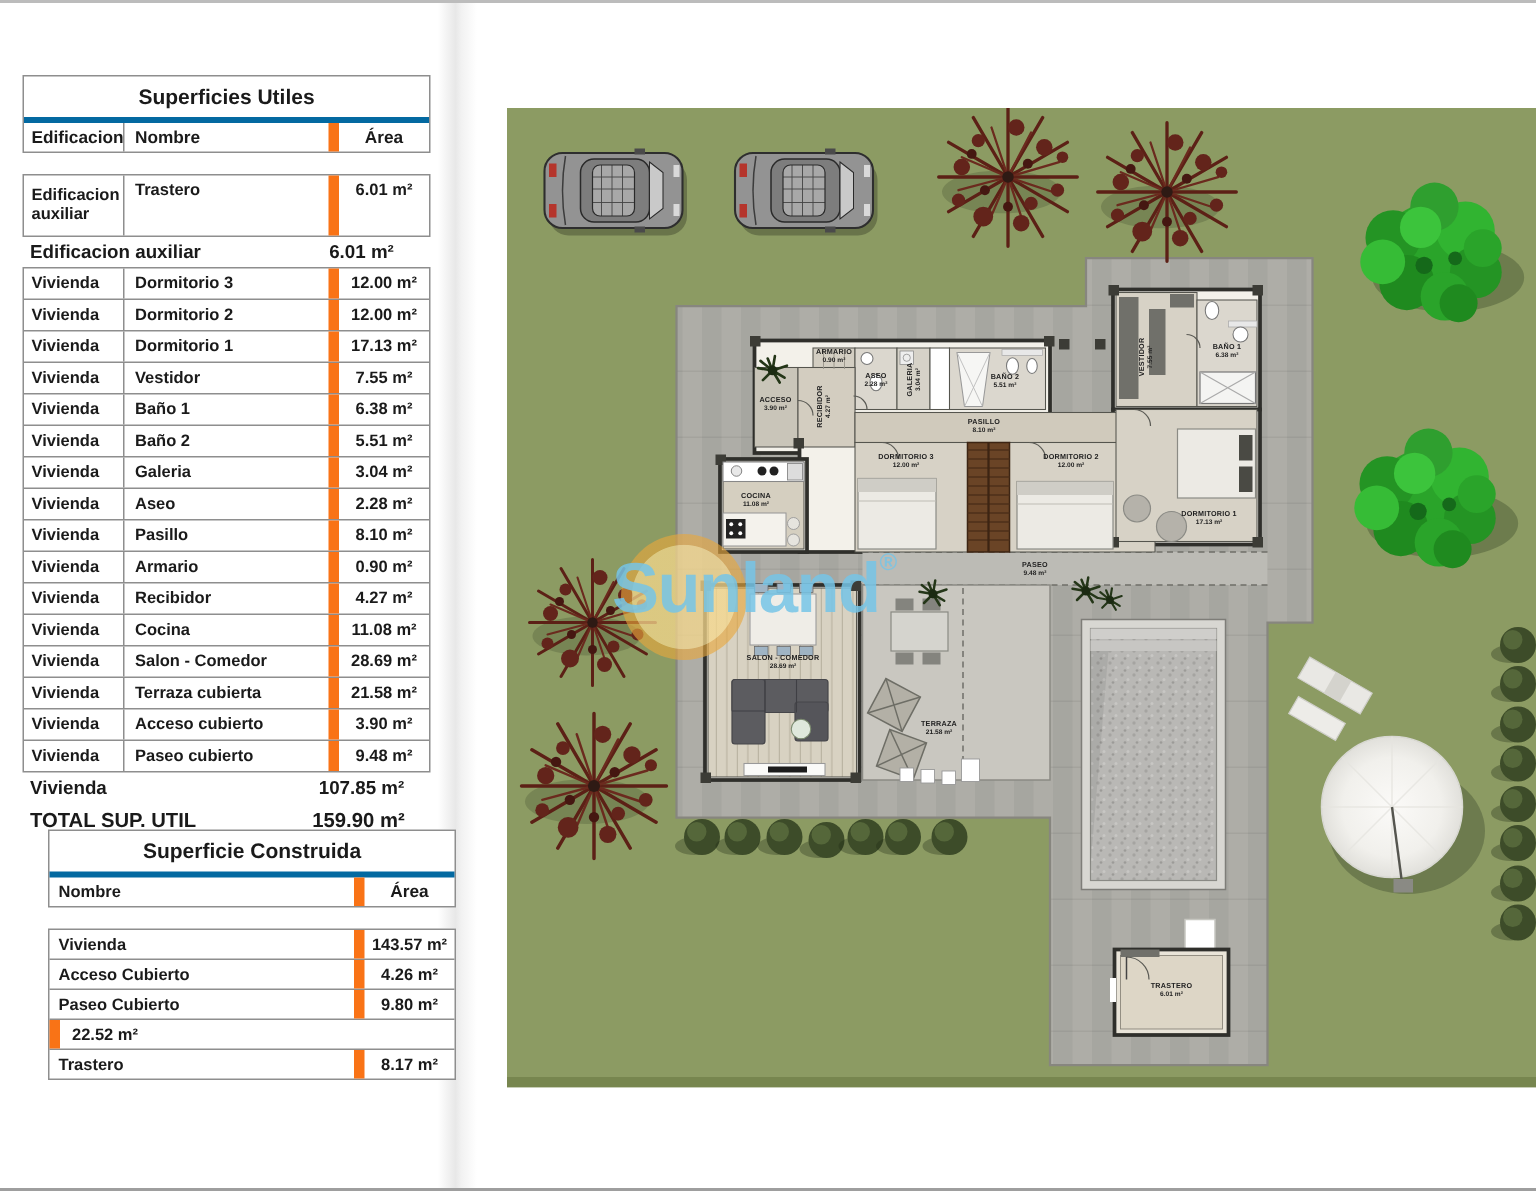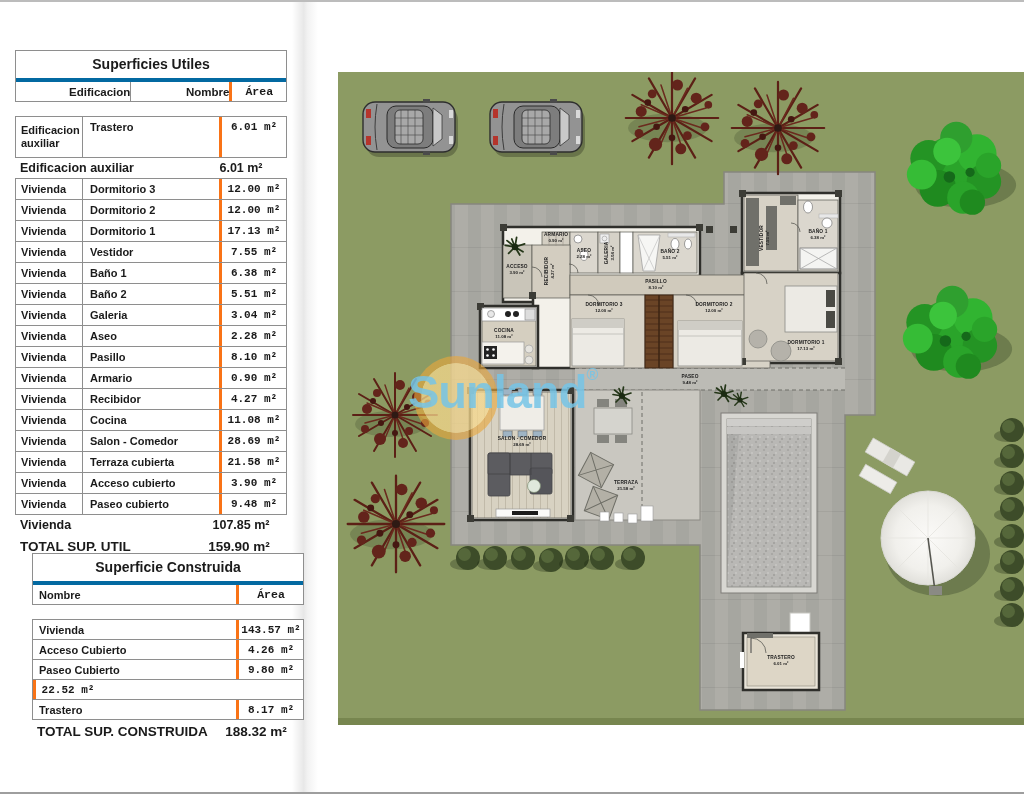--- a/index.html
+++ b/index.html
@@ -13,22 +13,22 @@
   
   .panel{position:absolute;left:15px;width:272px;font-weight:bold;}
   .p1{top:50px;} .p2{top:553px;margin-left:17px;}
   .block{border:1px solid #8e8e8e;background:#fff;}
   .tbl-title{height:27px;line-height:27px;text-align:center;font-size:14px;border-bottom:4px solid #0369a1;}
   .hrow,.grow{display:flex;align-items:stretch;}
   .hrow{height:19px;} .grow{height:20px;border-bottom:1px solid #8e8e8e;}
   .grow:last-child{border-bottom:none;}
   .c1{width:67px;border-right:1px solid #8e8e8e;display:flex;align-items:center;padding-left:5px;font-size:11px;box-sizing:border-box;}
   .c2{flex:1;display:flex;align-items:center;padding-left:7px;font-size:11px;}
-  .c3{width:67px;border-left:3px solid #f97316;display:flex;align-items:center;justify-content:center;font-size:11px;box-sizing:border-box;font-family:Liberation Mono, monospace;}
-  .hrow .c1,.hrow .c2{font-size:11.5px;margin-left:48px;}
+  .c3{width:67px;border-left:7px solid #f97316;display:flex;align-items:center;justify-content:center;font-size:11px;box-sizing:border-box;}
+  .hrow .c1,.hrow .c2{font-size:11.5px;}
   .hrow .c3{font-size:11.5px;}
   .gap{height:14px;}
   .auxrow{height:40px;}
   .auxrow .c1{line-height:1.15;}
   .auxrow .c2,.auxrow .c3{align-items:flex-start;padding-top:4px;}
   .sumrow{display:flex;align-items:center;height:20px;font-size:12.5px;}
   .sumrow .sl{flex:1;padding-left:5px;}
   .sumrow .sv{width:92px;text-align:center;}
   .totrow{display:flex;align-items:center;height:23px;font-size:13.5px;}
   .totrow .sl{flex:1;padding-left:5px;}
@@ -193,24 +193,20 @@
           <div class="c2only">Paseo Cubierto</div>
           <div class="c3">9.80 m²</div>
         </div>
       <div class="grow" style="height:19px">
           <div class="c3">22.52 m²</div>
         </div>
       <div class="grow" style="height:19px">
           <div class="c2only">Trastero</div>
           <div class="c3">8.17 m²</div>
         </div>
-    </div>
-    <div class="totrow">
-      <span class="sl">TOTAL SUP. CONSTRUIDA</span>
-      <span class="sv">188.32 m²</span>
     </div>
   </div>
 
   <div class="siteplan">
     <svg class="plan-svg" width="686" height="653" viewBox="0 0 686 653">
       <defs>
         <pattern id="pav" width="26" height="44" patternUnits="userSpaceOnUse">
           <rect width="26" height="44" fill="#aeada7"></rect>
           <rect width="13" height="44" fill="rgba(0,0,0,.045)"></rect>
           <rect y="43" width="26" height="1" fill="rgba(0,0,0,.06)"></rect>

